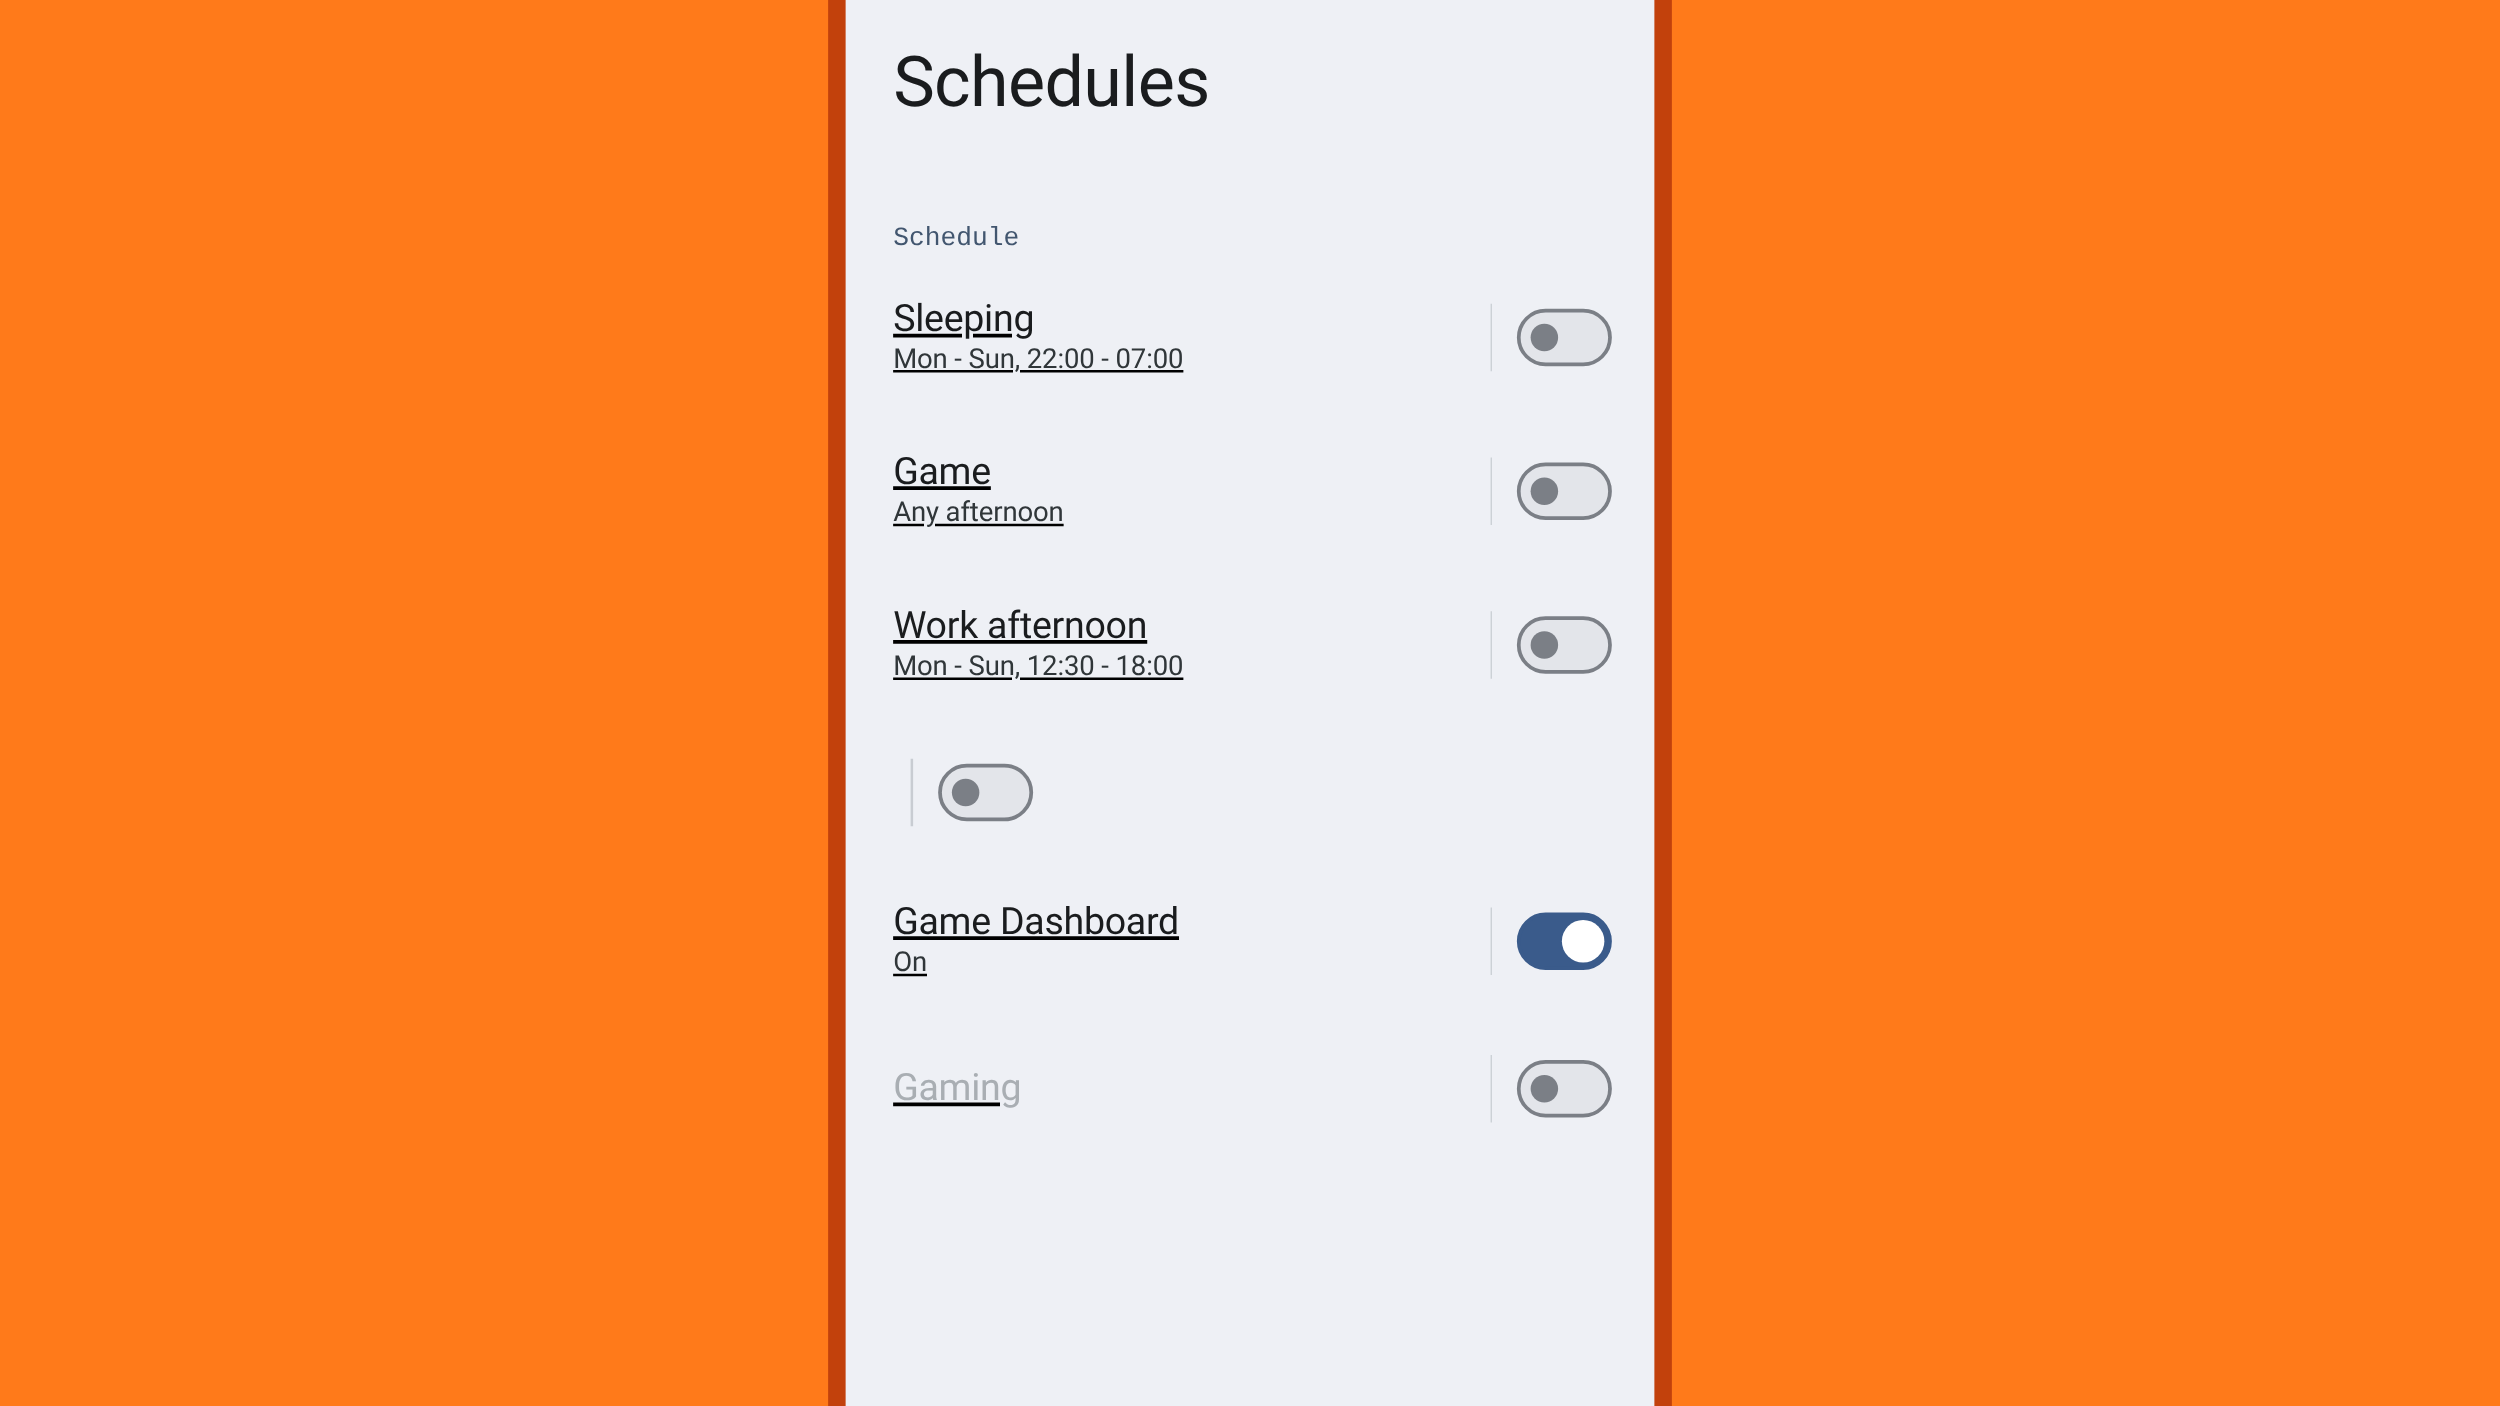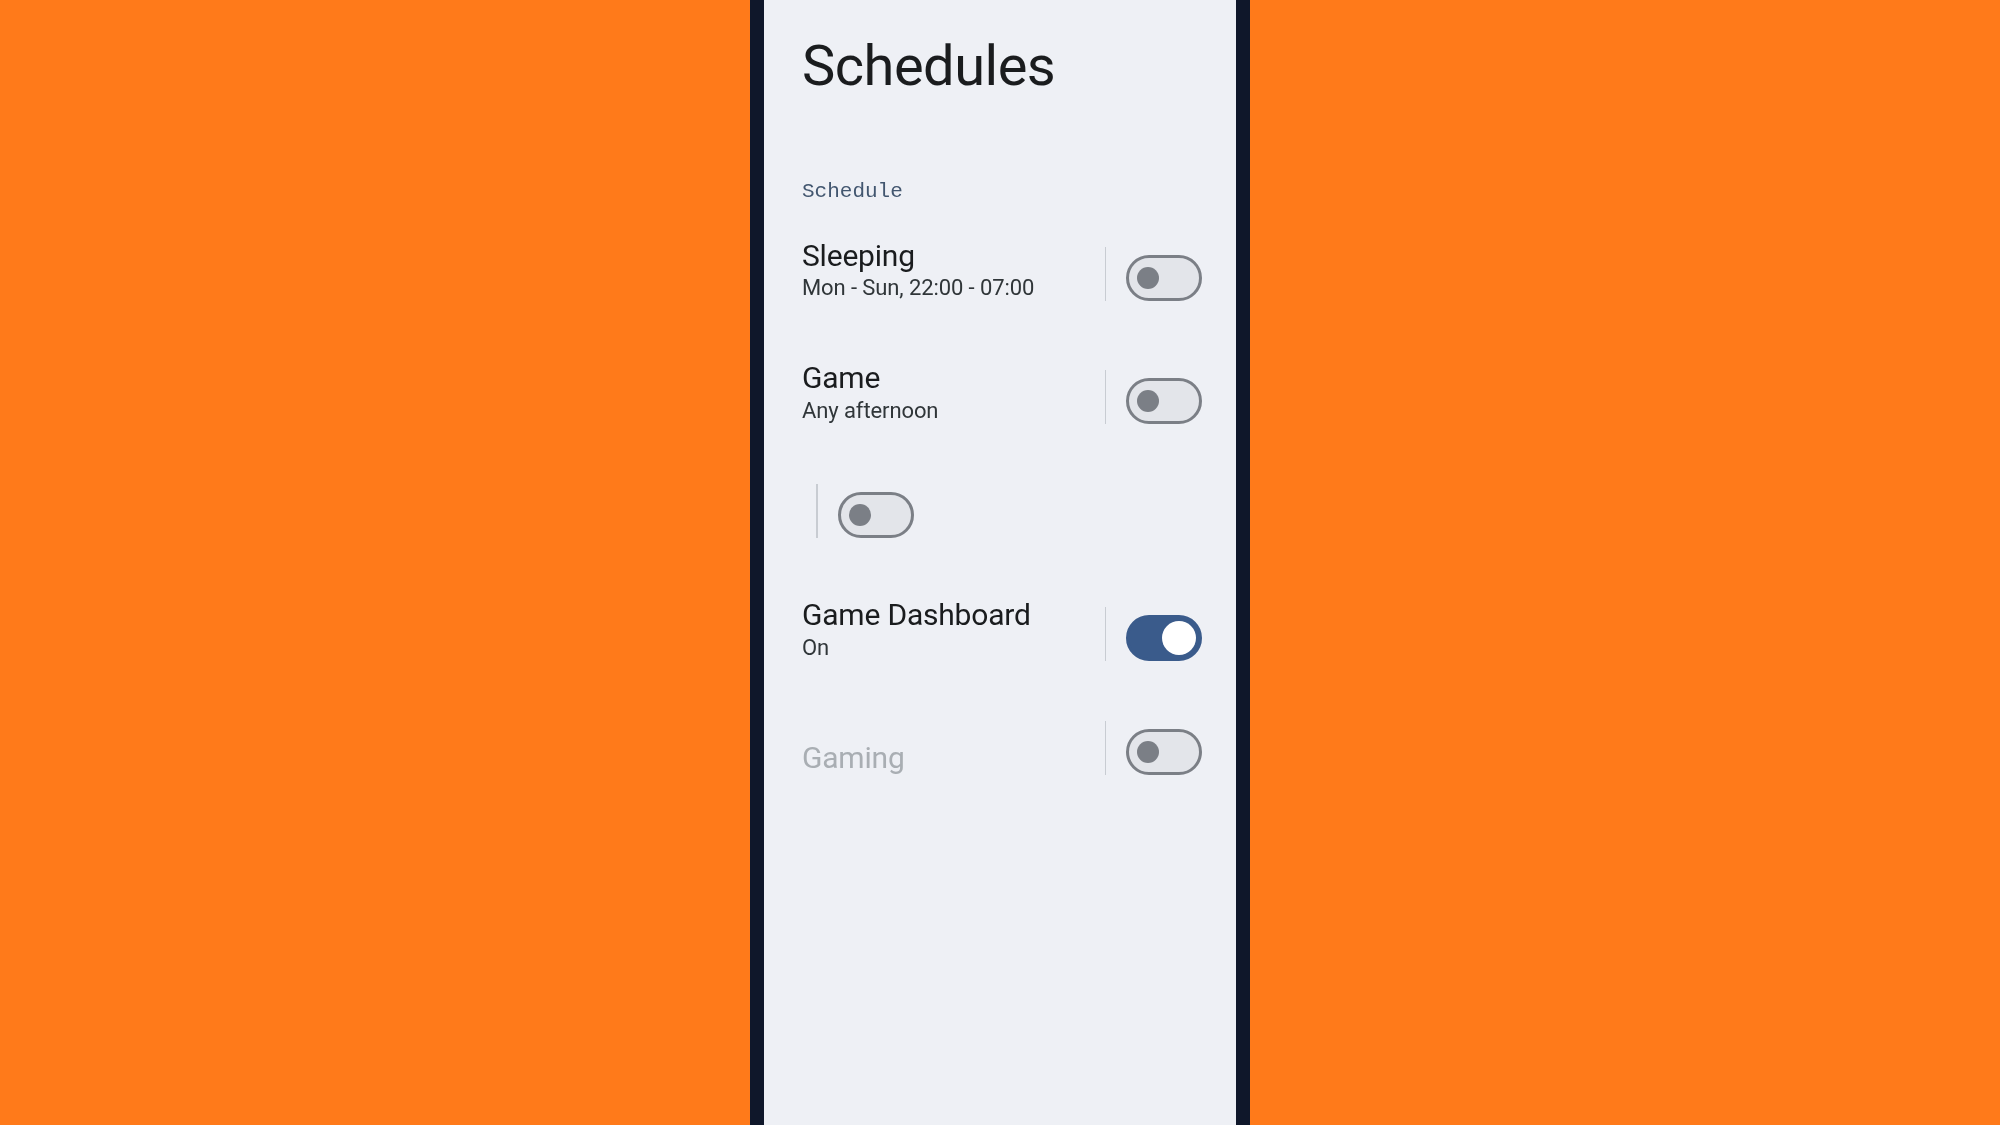--- a/index.html
+++ b/index.html
@@ -10,23 +10,23 @@
     background: #ff7a1a;
     font-family: -apple-system, BlinkMacSystemFont, "Segoe UI", Roboto, "Helvetica Neue", Arial, sans-serif;
     position: relative;
     overflow: hidden;
   }
   .phone-frame {
     position: absolute;
     left: 50%;
     top: 0;
     transform: translateX(-50%);
-    width: 500px;
+    width: 675px;
     height: 1125px;
-    background: #0f172a;
+    background: #c2410c;
     border-radius: 0;
     padding: 0 14px;
   }
   .phone-screen {
     width: 100%;
     height: 100%;
     background: #eef0f5;
     position: relative;
     overflow: hidden;
   }
@@ -43,22 +43,23 @@
     font-weight: 500;
     color: #42566f;
     padding: 72px 38px 6px 38px;
     font-family: Liberation Mono, monospace;
   }
   .list {
     padding: 0 34px 0 38px;
   }
   .row {
     display: flex;
-    align-items: flex-end;
+    align-items: center;
     padding: 30px 0 30px 0;
+    text-decoration: underline;
   }
   .row-text {
     flex: 1 1 auto;
     min-width: 0;
   }
   .row-title {
     font-size: 30px;
     font-weight: 400;
     color: #1a1c1e;
     line-height: 1.15;
@@ -145,20 +146,30 @@
         <div class="row-text">
           <div class="row-title">Game</div>
           <div class="row-sub">Any afternoon</div>
         </div>
         <div class="vline"></div>
         <div class="switch off">
             <div class="thumb"></div>
           </div>
       </div>
 
+      <div class="row">
+        <div class="row-text">
+          <div class="row-title">Work afternoon</div>
+          <div class="row-sub">Mon - Sun, 12:30 - 18:00</div>
+        </div>
+        <div class="vline"></div>
+        <div class="switch off">
+            <div class="thumb"></div>
+          </div>
+      </div>
 
       <div class="row">
         <div class="vline"></div>
         <div class="switch off">
             <div class="thumb"></div>
           </div>
       </div>
 
       <div class="row">
         <div class="row-text">

